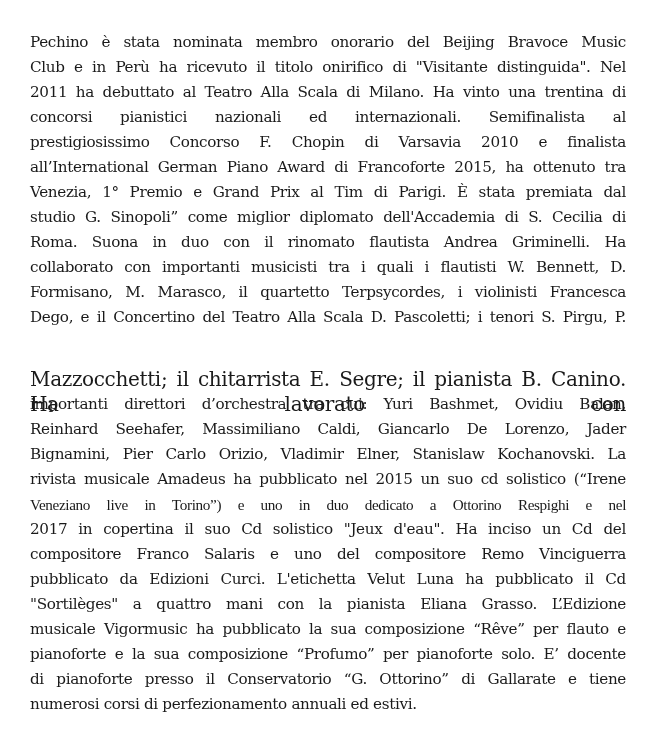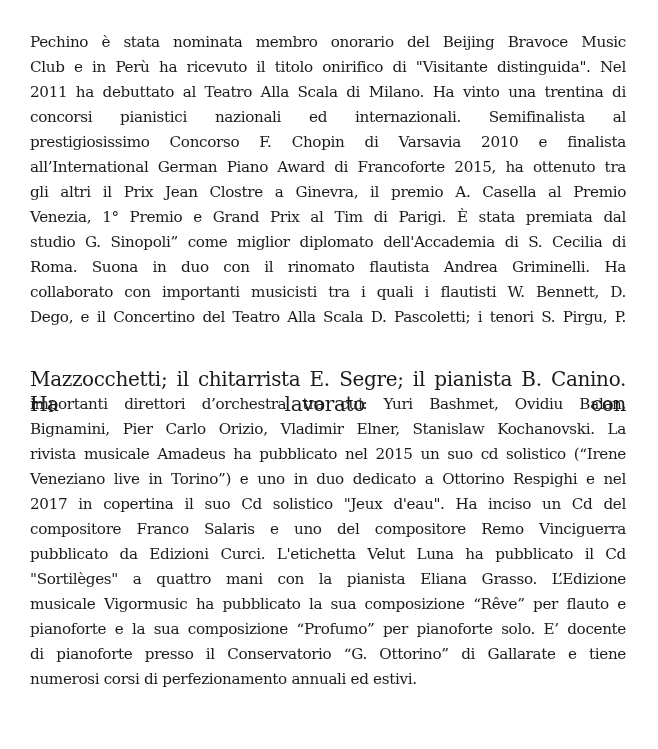--- a/index.html
+++ b/index.html
@@ -23,31 +23,32 @@
 </head>
 <body>
 
 <div class="doc">
   <div class="line" style="white-space: normal; font-size: 15.2px;">Pechino è stata nominata membro onorario del Beijing Bravoce Music</div>
   <div class="line" style="white-space: normal; font-size: 15.2px;">Club e in Perù ha ricevuto il titolo onirifico di "Visitante distinguida". Nel</div>
   <div class="line" style="white-space: normal; font-size: 15.2px;">2011 ha debuttato al Teatro Alla Scala di Milano. Ha vinto una trentina di</div>
   <div class="line" style="white-space: normal; font-size: 15.2px;">concorsi pianistici nazionali ed internazionali. Semifinalista al</div>
   <div class="line" style="white-space: normal; font-size: 15.2px;">prestigiosissimo Concorso F. Chopin di Varsavia 2010 e finalista</div>
   <div class="line" style="white-space: normal; font-size: 15.2px;">all’International German Piano Award di Francoforte 2015, ha ottenuto tra</div>
-  <div class="line" style="white-space: normal; font-size: 15.2px;">gli altri il Prix Jean Clostre a Ginevra, il premio A. Casella al Premio</div>
   <div class="line" style="white-space: normal; font-size: 15.2px;">Venezia, 1° Premio e Grand Prix al Tim di Parigi. È stata premiata dal</div>
   <div class="line" style="white-space: normal; font-size: 15.2px;">studio G. Sinopoli” come miglior diplomato dell'Accademia di S. Cecilia di</div>
   <div class="line" style="white-space: normal; font-size: 15.2px;">Roma. Suona in duo con il rinomato flautista Andrea Griminelli. Ha</div>
   <div class="line" style="white-space: normal; font-size: 15.2px;">collaborato con importanti musicisti tra i quali i flautisti W. Bennett, D.</div>
+  <div class="line" style="white-space: normal; font-size: 15.2px;">Formisano, M. Marasco, il quartetto Terpsycordes, i violinisti Francesca</div>
   <div class="line" style="white-space: normal; font-size: 15.2px;">Dego, e il Concertino del Teatro Alla Scala D. Pascoletti; i tenori S. Pirgu, P.</div>
   <div class="line" style="white-space: normal; font-size: 20px; margin-top: 37px;">Mazzocchetti; il chitarrista E. Segre; il pianista B. Canino. Ha lavorato con</div>
   <div class="line" style="white-space: normal; font-size: 15.2px;">importanti direttori d’orchestra tra cui: Yuri Bashmet, Ovidiu Balan,</div>
+  <div class="line" style="white-space: normal; font-size: 15.2px;">Reinhard Seehafer, Massimiliano Caldi, Giancarlo De Lorenzo, Jader</div>
   <div class="line" style="white-space: normal; font-size: 15.2px;">Bignamini, Pier Carlo Orizio, Vladimir Elner, Stanislaw Kochanovski. La</div>
   <div class="line" style="white-space: normal; font-size: 15.2px;">rivista musicale Amadeus ha pubblicato nel 2015 un suo cd solistico (“Irene</div>
-  <div class="line" style="white-space: normal; font-size: 15.2px;">Veneziano live in Torino”) e uno in duo dedicato a Ottorino Respighi e nel</div>
+  <div class="line" style="white-space: normal; font-size: 15.2px; font-family: Liberation Serif, serif;">Veneziano live in Torino”) e uno in duo dedicato a Ottorino Respighi e nel</div>
   <div class="line" style="white-space: normal; font-size: 15.2px;">2017 in copertina il suo Cd solistico "Jeux d'eau". Ha inciso un Cd del</div>
   <div class="line" style="white-space: normal; font-size: 15.2px;">compositore Franco Salaris e uno del compositore Remo Vinciguerra</div>
   <div class="line" style="white-space: normal; font-size: 15.2px;">pubblicato da Edizioni Curci. L'etichetta Velut Luna ha pubblicato il Cd</div>
   <div class="line" style="white-space: normal; font-size: 15.2px;">"Sortilèges" a quattro mani con la pianista Eliana Grasso. L’Edizione</div>
   <div class="line" style="white-space: normal; font-size: 15.2px;">musicale Vigormusic ha pubblicato la sua composizione “Rêve” per flauto e</div>
   <div class="line" style="white-space: normal; font-size: 15.2px;">pianoforte e la sua composizione “Profumo” per pianoforte solo. E’ docente</div>
   <div class="line" style="white-space: normal; font-size: 15.2px;">di pianoforte presso il Conservatorio “G. Ottorino” di Gallarate e tiene</div>
   <div class="line last" style="white-space: normal; font-size: 15.2px;">numerosi corsi di perfezionamento annuali ed estivi.</div>
 </div>
 

